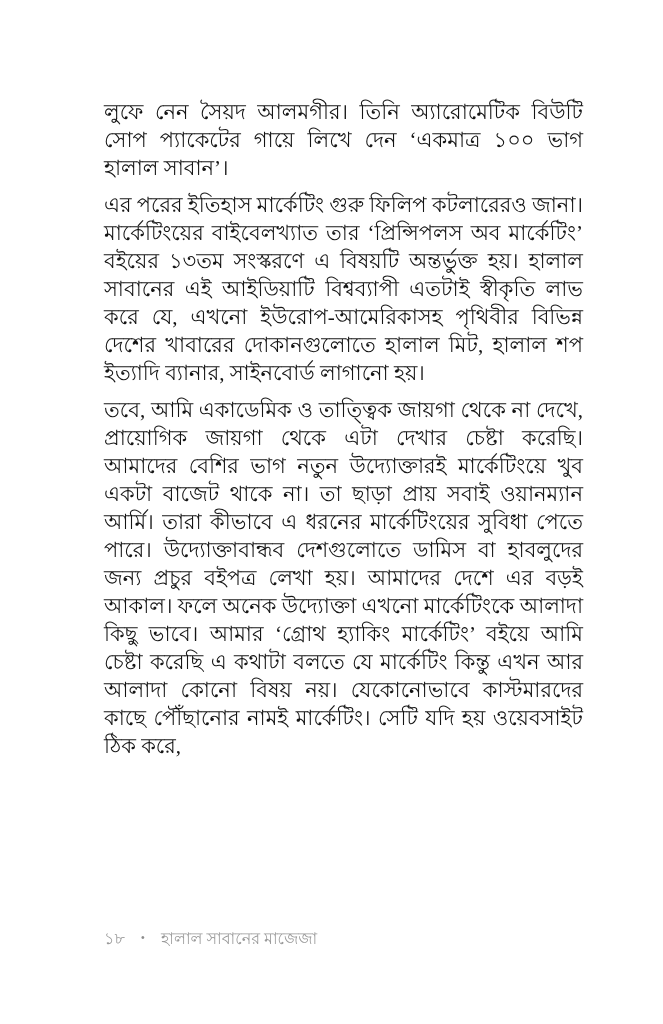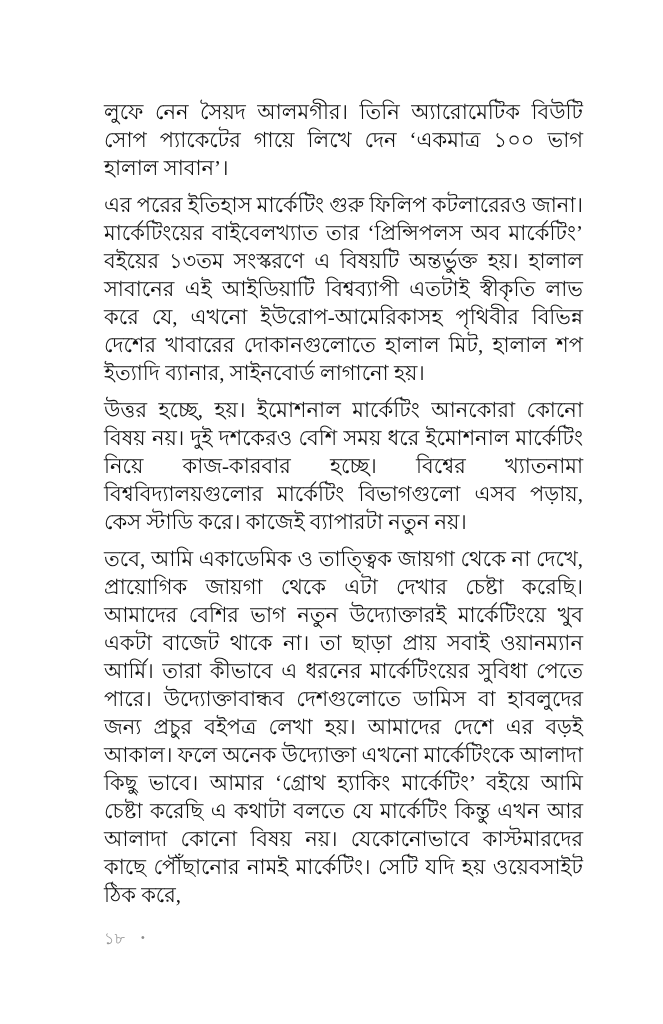--- a/index.html
+++ b/index.html
@@ -47,22 +47,22 @@
   }
 </style>
 </head>
 <body>
 
 <div class="page">
 
   <main class="body-text">
     <p>লুফে নেন সৈয়দ আলমগীর। তিনি অ্যারোমেটিক বিউটি সোপ প্যাকেটের গায়ে লিখে দেন ‘একমাত্র ১০০ ভাগ হালাল সাবান’।</p>
     <p>এর পরের ইতিহাস মার্কেটিং গুরু ফিলিপ কটলারেরও জানা। মার্কেটিংয়ের বাইবেলখ্যাত তার ‘প্রিন্সিপলস অব মার্কেটিং’ বইয়ের ১৩তম সংস্করণে এ বিষয়টি অন্তর্ভুক্ত হয়। হালাল সাবানের এই আইডিয়াটি বিশ্বব্যাপী এতটাই স্বীকৃতি লাভ করে যে, এখনো ইউরোপ-আমেরিকাসহ পৃথিবীর বিভিন্ন দেশের খাবারের দোকানগুলোতে হালাল মিট, হালাল শপ ইত্যাদি ব্যানার, সাইনবোর্ড লাগানো হয়।</p>
-    <p>উত্তর হচ্ছে, হয়। ইমোশনাল মার্কেটিং আনকোরা কোনো বিষয় নয়। দুই দশকেরও বেশি সময় ধরে ইমোশনাল মার্কেটিং নিয়ে কাজ-কারবার হচ্ছে। বিশ্বের খ্যাতনামা বিশ্ববিদ্যালয়গুলোর মার্কেটিং বিভাগগুলো এসব পড়ায়, কেস স্টাডি করে। কাজেই ব্যাপারটা নতুন নয়।</p>
     <p>তবে, আমি একাডেমিক ও তাত্ত্বিক জায়গা থেকে না দেখে, প্রায়োগিক জায়গা থেকে এটা দেখার চেষ্টা করেছি। আমাদের বেশির ভাগ নতুন উদ্যোক্তারই মার্কেটিংয়ে খুব একটা বাজেট থাকে না। তা ছাড়া প্রায় সবাই ওয়ানম্যান আর্মি। তারা কীভাবে এ ধরনের মার্কেটিংয়ের সুবিধা পেতে পারে। উদ্যোক্তাবান্ধব দেশগুলোতে ডামিস বা হাবলুদের জন্য প্রচুর বইপত্র লেখা হয়। আমাদের দেশে এর বড়ই আকাল। ফলে অনেক উদ্যোক্তা এখনো মার্কেটিংকে আলাদা কিছু ভাবে। আমার ‘গ্রোথ হ্যাকিং মার্কেটিং’ বইয়ে আমি চেষ্টা করেছি এ কথাটা বলতে যে মার্কেটিং কিন্তু এখন আর আলাদা কোনো বিষয় নয়। যেকোনোভাবে কাস্টমারদের কাছে পৌঁছানোর নামই মার্কেটিং। সেটি যদি হয় ওয়েবসাইট ঠিক করে,</p>
   </main>
 
   <footer class="page-footer">
     <span>১৮</span>
     <span class="bullet">•</span>
+    <span>হালাল সাবানের মাজেজা</span>
   </footer>
 
 </div>
 
 </body></html>

